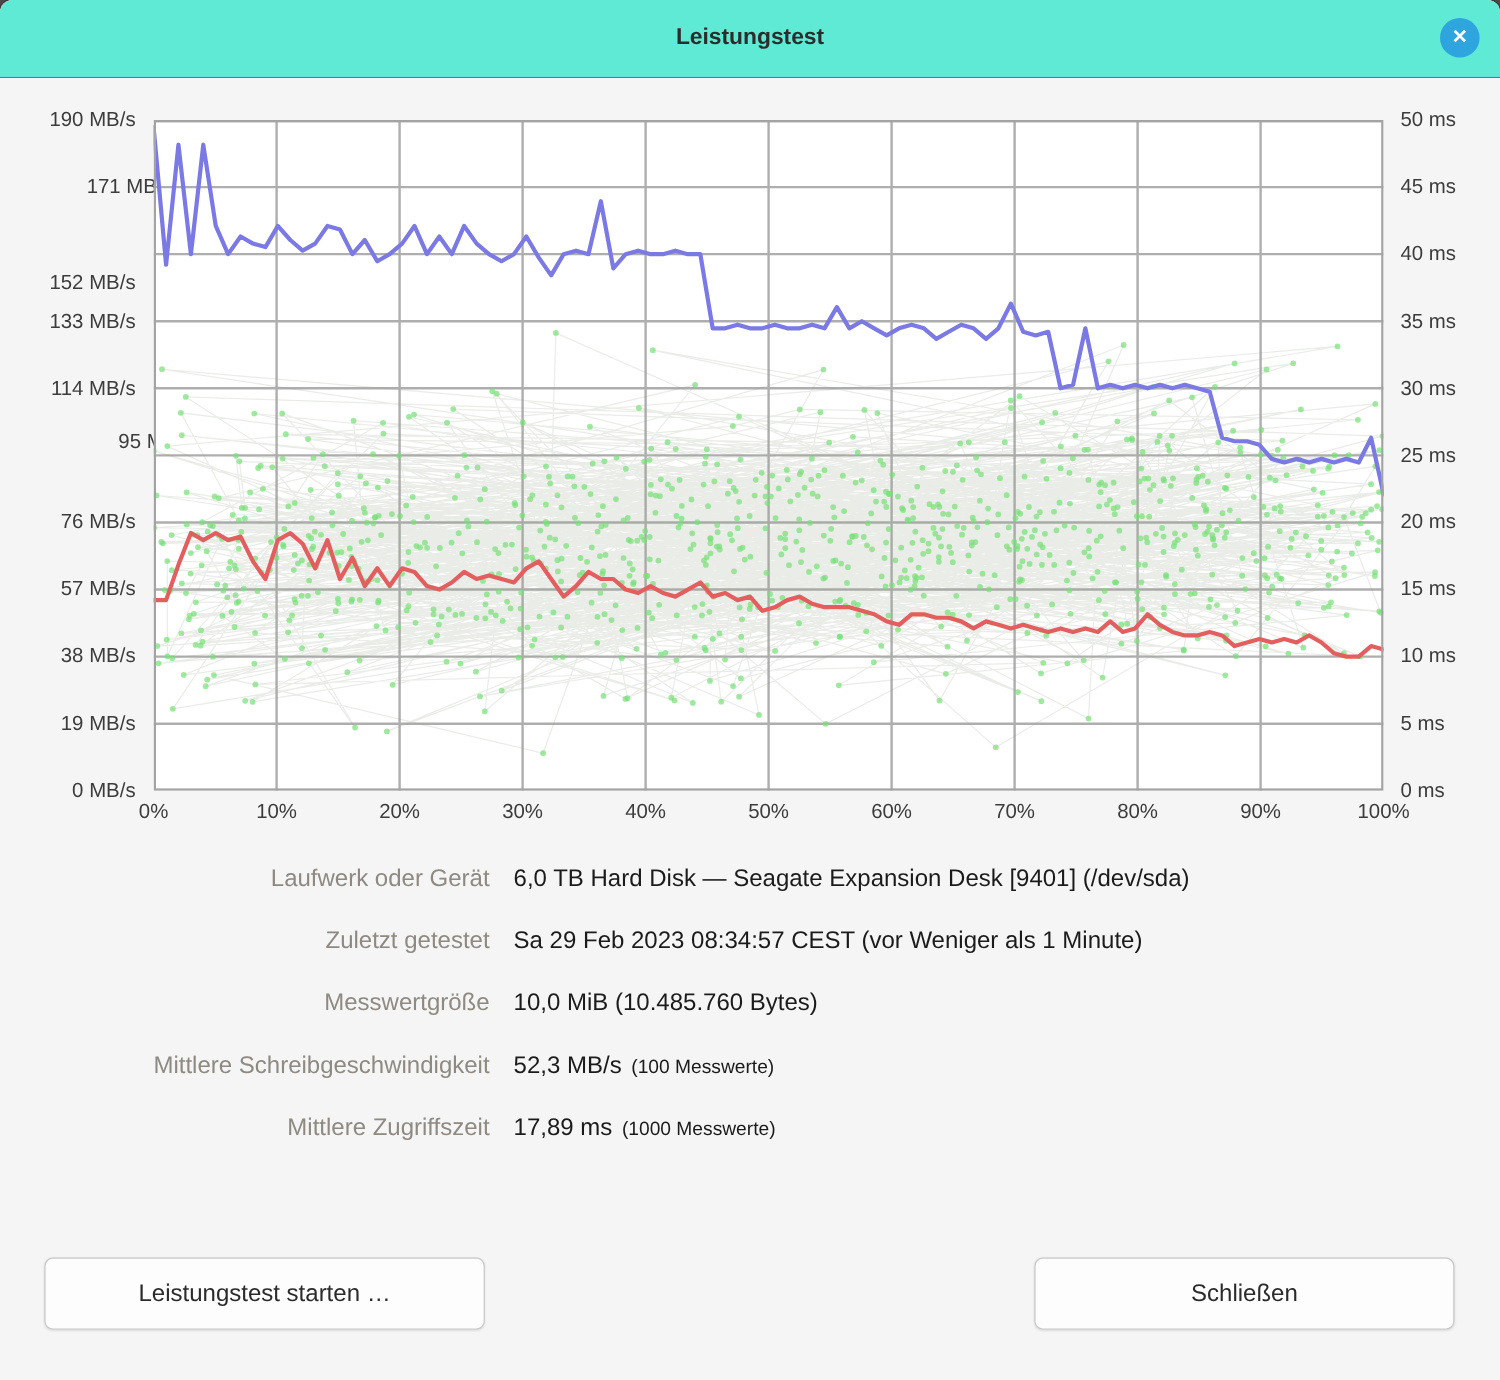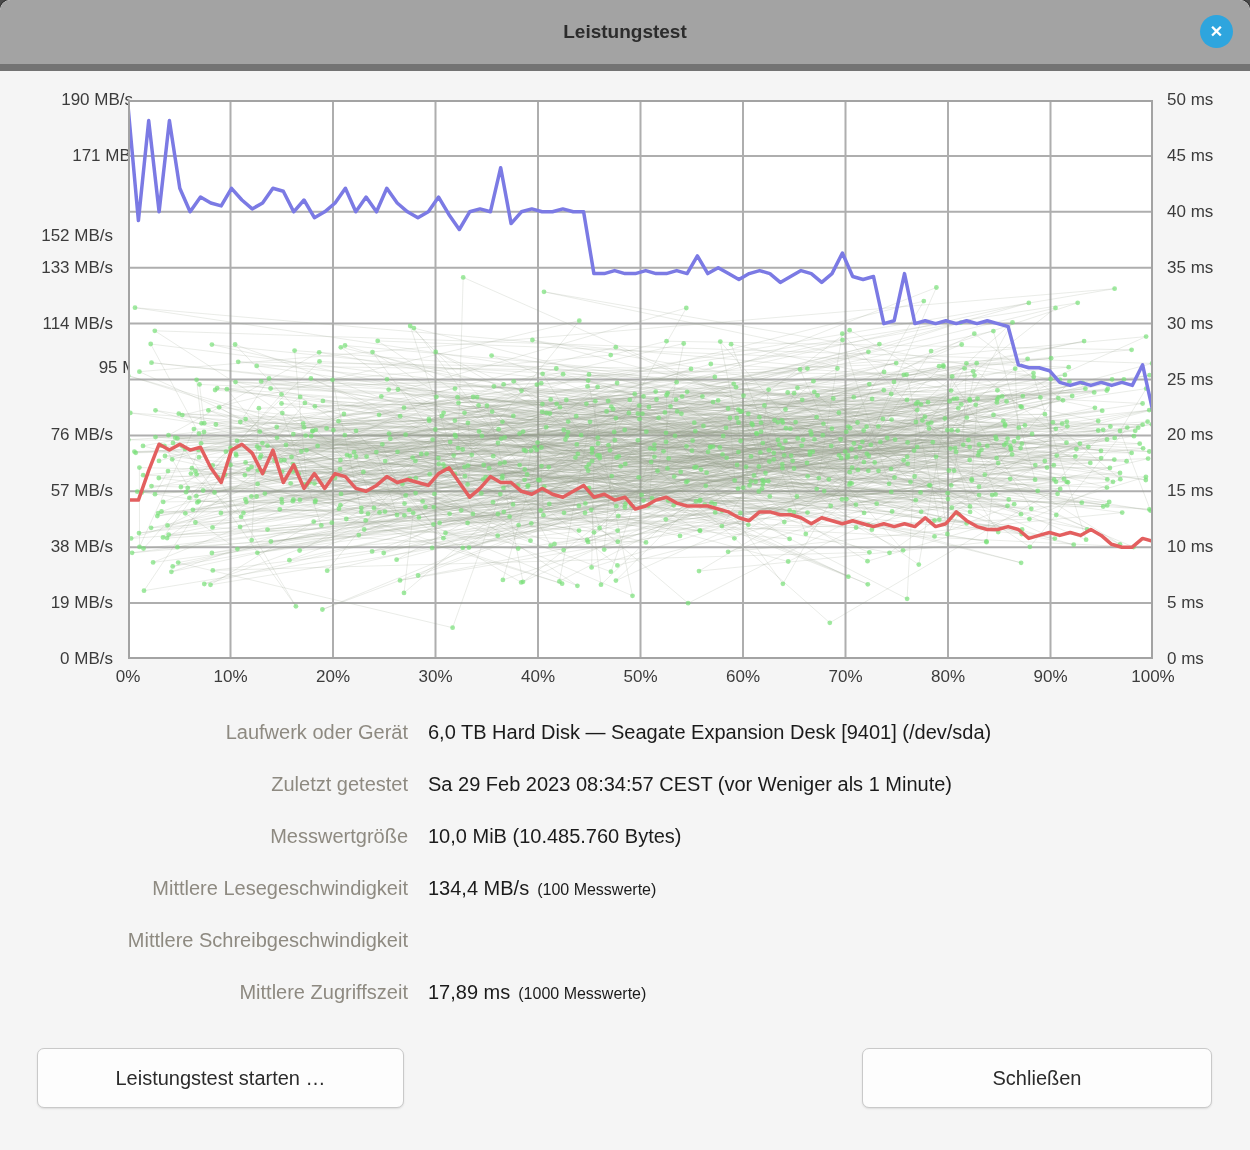--- a/index.html
+++ b/index.html
@@ -1,20 +1,20 @@
 <!DOCTYPE html>
 <html><head>
 <meta charset="utf-8">
 <style>
   html,body{margin:0;padding:0;background:#4a4a4a;font-family:"Liberation Sans",sans-serif;}
   .window{position:relative;width:1250px;height:1150px;background:#f5f5f5;
           border-radius:10px 10px 0 0;overflow:hidden;box-shadow:0 0 0 1px rgba(0,0,0,.30);}
   
-  .titlebar{position:absolute;top:0;left:0;right:0;height:64px;background:#a3a3a3;
-            border-bottom:7px solid #737373;border-radius:10px 10px 0 0;}
+  .titlebar{position:absolute;top:0;left:0;right:0;height:64px;background:#5eead4;
+            border-bottom:1px solid #737373;border-radius:10px 10px 0 0;}
   .title{position:absolute;left:0;right:0;top:0;line-height:64px;text-align:center;
          font-weight:bold;font-size:19px;color:#2c2c2c;}
   .close-btn{position:absolute;right:17px;top:15px;width:33px;height:33px;border-radius:50%;
              border:none;color:#fff;font-size:16px;font-weight:bold;line-height:33px;
              text-align:center;padding:0;cursor:pointer;font-family:"Liberation Sans",sans-serif;}
   
   .chart-area{position:absolute;top:64px;left:0;width:1250px;height:642px;}
   .plot-svg{position:absolute;left:128px;top:36px;}
   .tick{position:absolute;height:22px;line-height:22px;font-size:17px;color:#3c3c3c;white-space:nowrap;}
   .tick.left{width:113px;text-align:right;}
@@ -41,21 +41,21 @@
 <div class="window">
 
   <div class="titlebar">
     <span class="title">Leistungstest</span>
     <button class="close-btn" style="background: rgb(46, 165, 222);">
       <span>✕</span>
     </button>
   </div>
 
   <div class="chart-area" id="chart-area">
-      <div class="tick left" style="left: 0px; top: 25px; padding-left: 20px;">190 MB/s</div>
+      <div class="tick left" style="left: 0px; top: 25px;">190 MB/s</div>
       <div class="tick left" style="left: 13px; top: 80.9px; padding-left: 18px;">171 MB/s</div>
       <div class="tick left" style="left: 0px; top: 136.8px; margin-top: 24px;">152 MB/s</div>
       <div class="tick left" style="left: 0px; top: 192.7px;">133 MB/s</div>
       <div class="tick left" style="left: 0px; top: 248.6px;">114 MB/s</div>
       <div class="tick left" style="left: 0px; top: 293px; margin-left: 48px;">95 MB/s</div>
       <div class="tick left" style="left: 0px; top: 360px;">76 MB/s</div>
       <div class="tick left" style="left: 0px; top: 416.3px;">57 MB/s</div>
       <div class="tick left" style="left: 0px; top: 472.2px;">38 MB/s</div>
       <div class="tick left" style="left: 0px; top: 528.1px;">19 MB/s</div>
       <div class="tick left" style="left: 0px; top: 584px;">0 MB/s</div>
@@ -1119,25 +1119,22 @@
     </div>
     <div class="detail-row">
       <span class="detail-label">Zuletzt getestet</span>
       <span class="detail-value"><span>Sa 29 Feb 2023 08:34:57 CEST (vor Weniger als 1 Minute)</span></span>
     </div>
     <div class="detail-row">
       <span class="detail-label">Messwertgröße</span>
       <span class="detail-value"><span>10,0 MiB (10.485.760 Bytes)</span></span>
     </div>
     <div class="detail-row">
-      <span class="detail-label">Mittlere Lesegeschwindigkeit</span>
-      <span class="detail-value"><span>134,4 MB/s</span><span class="detail-note">(100 Messwerte)</span></span>
-    </div>
-    <div class="detail-row">
       <span class="detail-label">Mittlere Schreibgeschwindigkeit</span>
+      <span class="detail-value"><span>52,3 MB/s</span><span class="detail-note">(100 Messwerte)</span></span>
     </div>
     <div class="detail-row">
       <span class="detail-label">Mittlere Zugriffszeit</span>
       <span class="detail-value"><span>17,89 ms</span><span class="detail-note">(1000 Messwerte)</span></span>
     </div>
   </div>
 
   <button class="btn start">Leistungstest starten …</button>
   <button class="btn close">Schließen</button>
 

